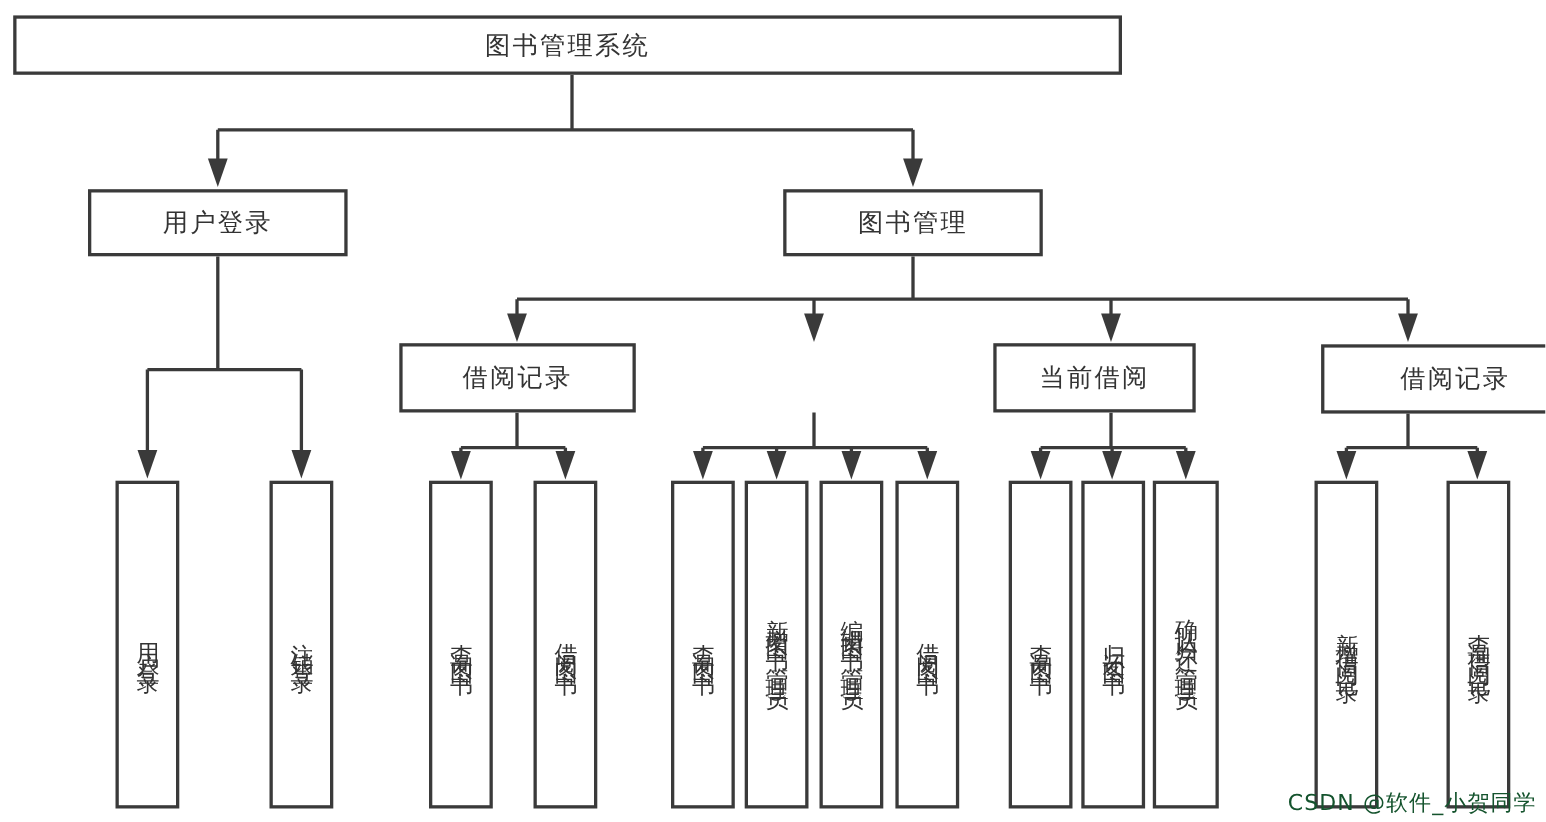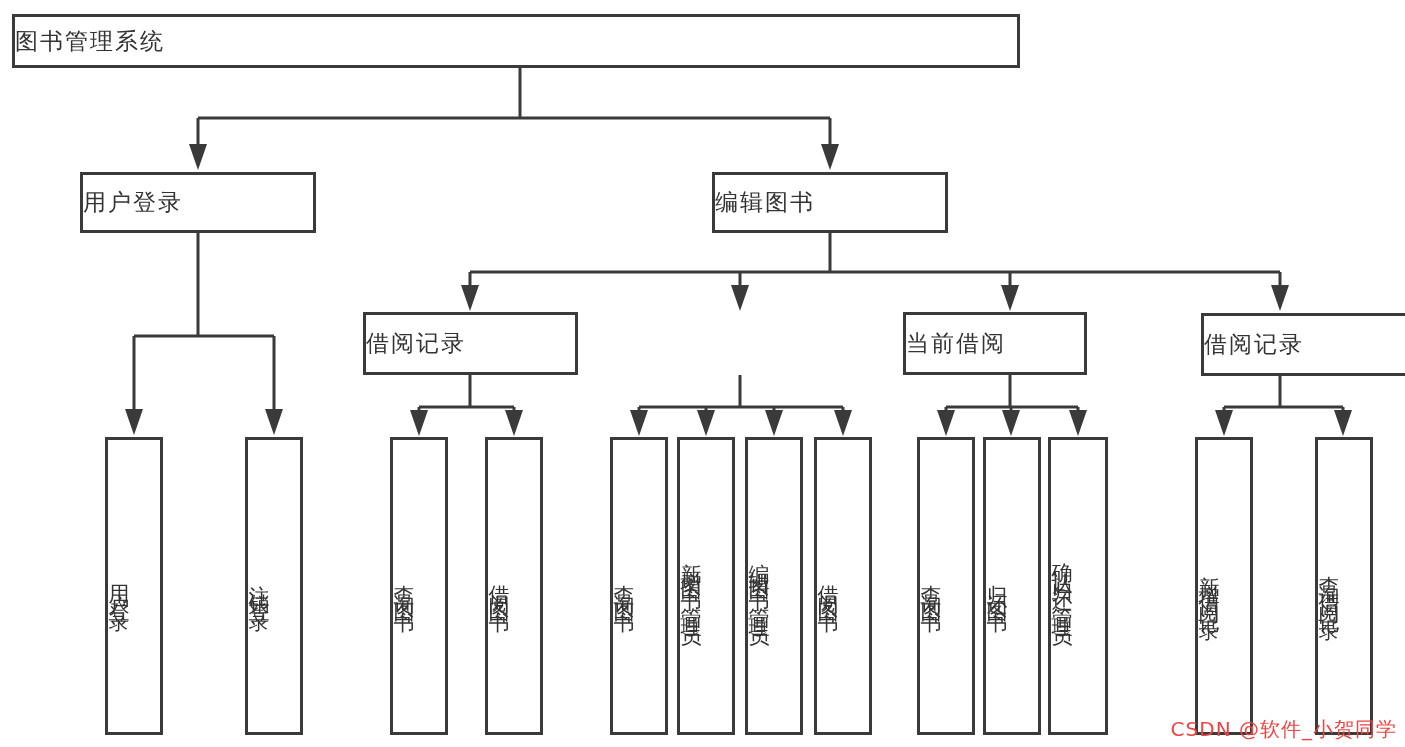--- a/index.html
+++ b/index.html
@@ -3,30 +3,30 @@
 <meta charset="utf-8">
 <style>
   html,body{margin:0;padding:0;background:#fff;}
   #canvas{
     position:relative;width:1405px;height:747px;background:#fff;overflow:hidden;
     font-family:"DejaVu Sans","Liberation Sans",sans-serif;color:#333;
   }
   svg.connectors{position:absolute;left:0;top:0;z-index:1;}
   .node{
     position:absolute;z-index:2;box-sizing:border-box;background:#fff;
-    border:3px solid #3a3a3a;display:flex;align-items:center;
+    border:3px solid #3a3a3a;display:flex;align-items:center;justify-content:center;
   }
   .hlabel{font-size:23px;letter-spacing:2px;white-space:nowrap;}
   .leaf .vtext{
     writing-mode:vertical-rl;text-orientation:mixed;
     font-size:21px;letter-spacing:9px;line-height:1.0;white-space:nowrap;
   }
   .watermark{
     position:absolute;z-index:3;right:8px;top:716px;
-    font-size:20px;color:#ef4444;letter-spacing:1px;white-space:nowrap;
+    font-size:20px;color:#14532d;letter-spacing:1px;white-space:nowrap;
   }
 </style>
 </head>
 <body>
 
 <div id="canvas">
 
   <svg class="connectors" width="1405" height="747" viewBox="0 0 1405 747" fill="none" stroke="#3a3a3a" stroke-width="3">
 
     <path d="M520,68 V118 M198,118 H830 M198,118 V152 M830,118 V152"></path>
@@ -64,21 +64,21 @@
   </svg>
 
   <div class="node" style="left:12px;top:14px;width:1008px;height:54px;">
     <span class="hlabel">图书管理系统</span>
   </div>
 
   <div class="node" style="left:80px;top:172px;width:236px;height:61px;">
     <span class="hlabel">用户登录</span>
   </div>
   <div class="node" style="left:712px;top:172px;width:236px;height:61px;">
-    <span class="hlabel">编辑图书</span>
+    <span class="hlabel">图书管理</span>
   </div>
 
   <div class="node" style="left:363px;top:312px;width:215px;height:63px;">
     <span class="hlabel">借阅记录</span>
   </div>
   <div class="node" style="left:903px;top:312px;width:184px;height:63px;">
     <span class="hlabel">当前借阅</span>
   </div>
   <div class="node" style="left:1173px;top:313px;width:244px;height:63px;margin-left:28px;">
     <span class="hlabel">借阅记录</span>

